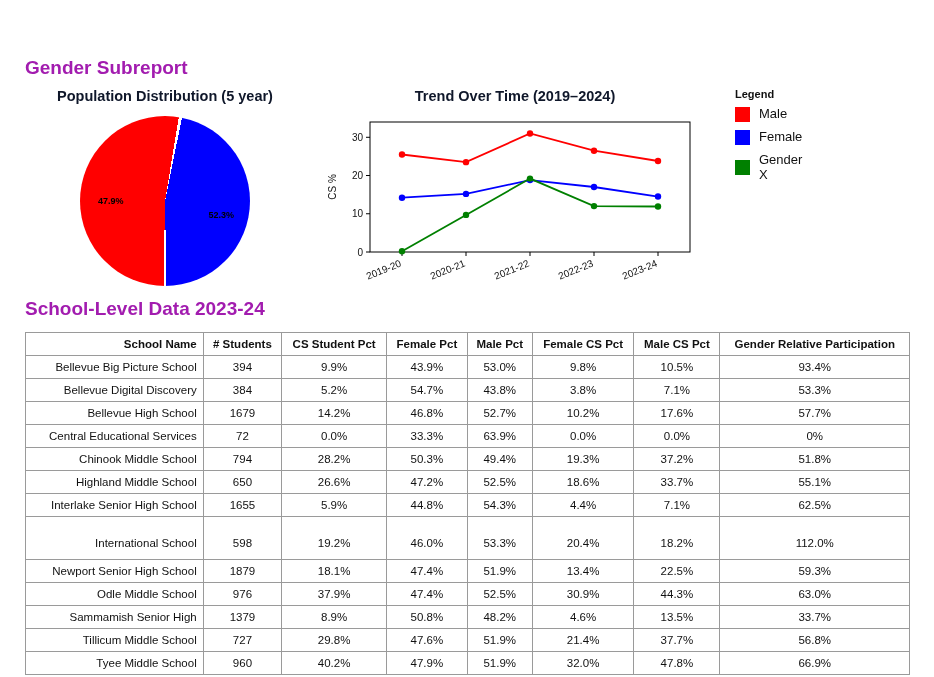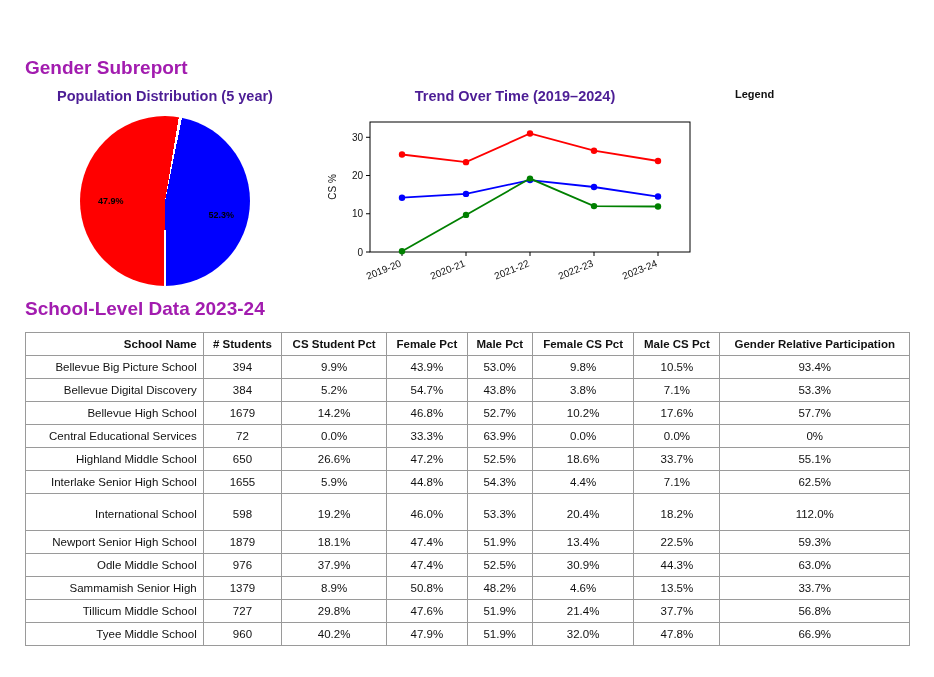--- a/index.html
+++ b/index.html
@@ -45,21 +45,21 @@
     font-weight: bold;
     color: #a21caf;
   }
   #gender-subreport-title { top: 57px; left: 25px; }
   #school-level-title { top: 298px; left: 25px; }
 
   .chart-title {
     font-size: 14.5px;
     font-weight: bold;
     text-align: center;
-    color: #4c1d95;
+    color: #0f172a;
   }
 
   
   .pie-block {
     position: absolute;
     top: 88px;
     left: 30px;
     width: 270px;
   }
   .pie-wrap {
@@ -154,21 +154,21 @@
     white-space: nowrap;
   }
   th {
     font-weight: bold;
     font-size: 11.5px;
   }
   th.school-col, td.school-col {
     text-align: right;
     padding-left: 8px;
   }
-  tr.tall td { padding-top: 14px; padding-bottom: 10px; }
+  tr.tall td { padding-top: 20px; padding-bottom: 10px; }
 </style>
 </head>
 <body>
 
 <div class="page">
 
 
   <div class="section-title" id="gender-subreport-title">Gender Subreport</div>
 
   <div class="pie-block">
@@ -232,20 +232,35 @@
             <circle cx="220" cy="66.58823529411765" r="3.2" fill="#008000"></circle>
             <circle cx="284" cy="94.11764705882354" r="3.2" fill="#008000"></circle>
             <circle cx="348" cy="94.5" r="3.2" fill="#008000"></circle>
           </g>
       </svg>
     </div>
   </div>
 
   <div class="legend">
     <div class="legend-title">Legend</div>
+    <div id="legend-rows">
+        <div class="legend-row">
+          <span class="legend-swatch" style="background: rgb(255, 0, 0);"></span>
+          <span class="legend-label" style="white-space: pre-line;">Male</span>
+        </div>
+        <div class="legend-row">
+          <span class="legend-swatch" style="background: rgb(0, 0, 255);"></span>
+          <span class="legend-label" style="white-space: pre-line;">Female</span>
+        </div>
+        <div class="legend-row">
+          <span class="legend-swatch" style="background: rgb(0, 128, 0);"></span>
+          <span class="legend-label" style="white-space: pre-line;">Gender
+X</span>
+        </div>
+      </div>
   </div>
 
   <div class="section-title" id="school-level-title">School-Level Data 2023-24</div>
 
   <div class="table-wrap">
     <table>
       <thead>
         <tr id="table-head-row">
             <th class="school-col">School Name</th>
             <th># Students</th>
@@ -292,20 +307,30 @@
             <td class="school-col">Central Educational Services</td>
             <td>72</td>
             <td>0.0%</td>
             <td>33.3%</td>
             <td>63.9%</td>
             <td>0.0%</td>
             <td>0.0%</td>
             <td>0%</td>
           </tr>
           <tr>
+            <td class="school-col">Chinook Middle School</td>
+            <td>794</td>
+            <td>28.2%</td>
+            <td>50.3%</td>
+            <td>49.4%</td>
+            <td>19.3%</td>
+            <td>37.2%</td>
+            <td>51.8%</td>
+          </tr>
+          <tr>
             <td class="school-col">Highland Middle School</td>
             <td>650</td>
             <td>26.6%</td>
             <td>47.2%</td>
             <td>52.5%</td>
             <td>18.6%</td>
             <td>33.7%</td>
             <td>55.1%</td>
           </tr>
           <tr>

